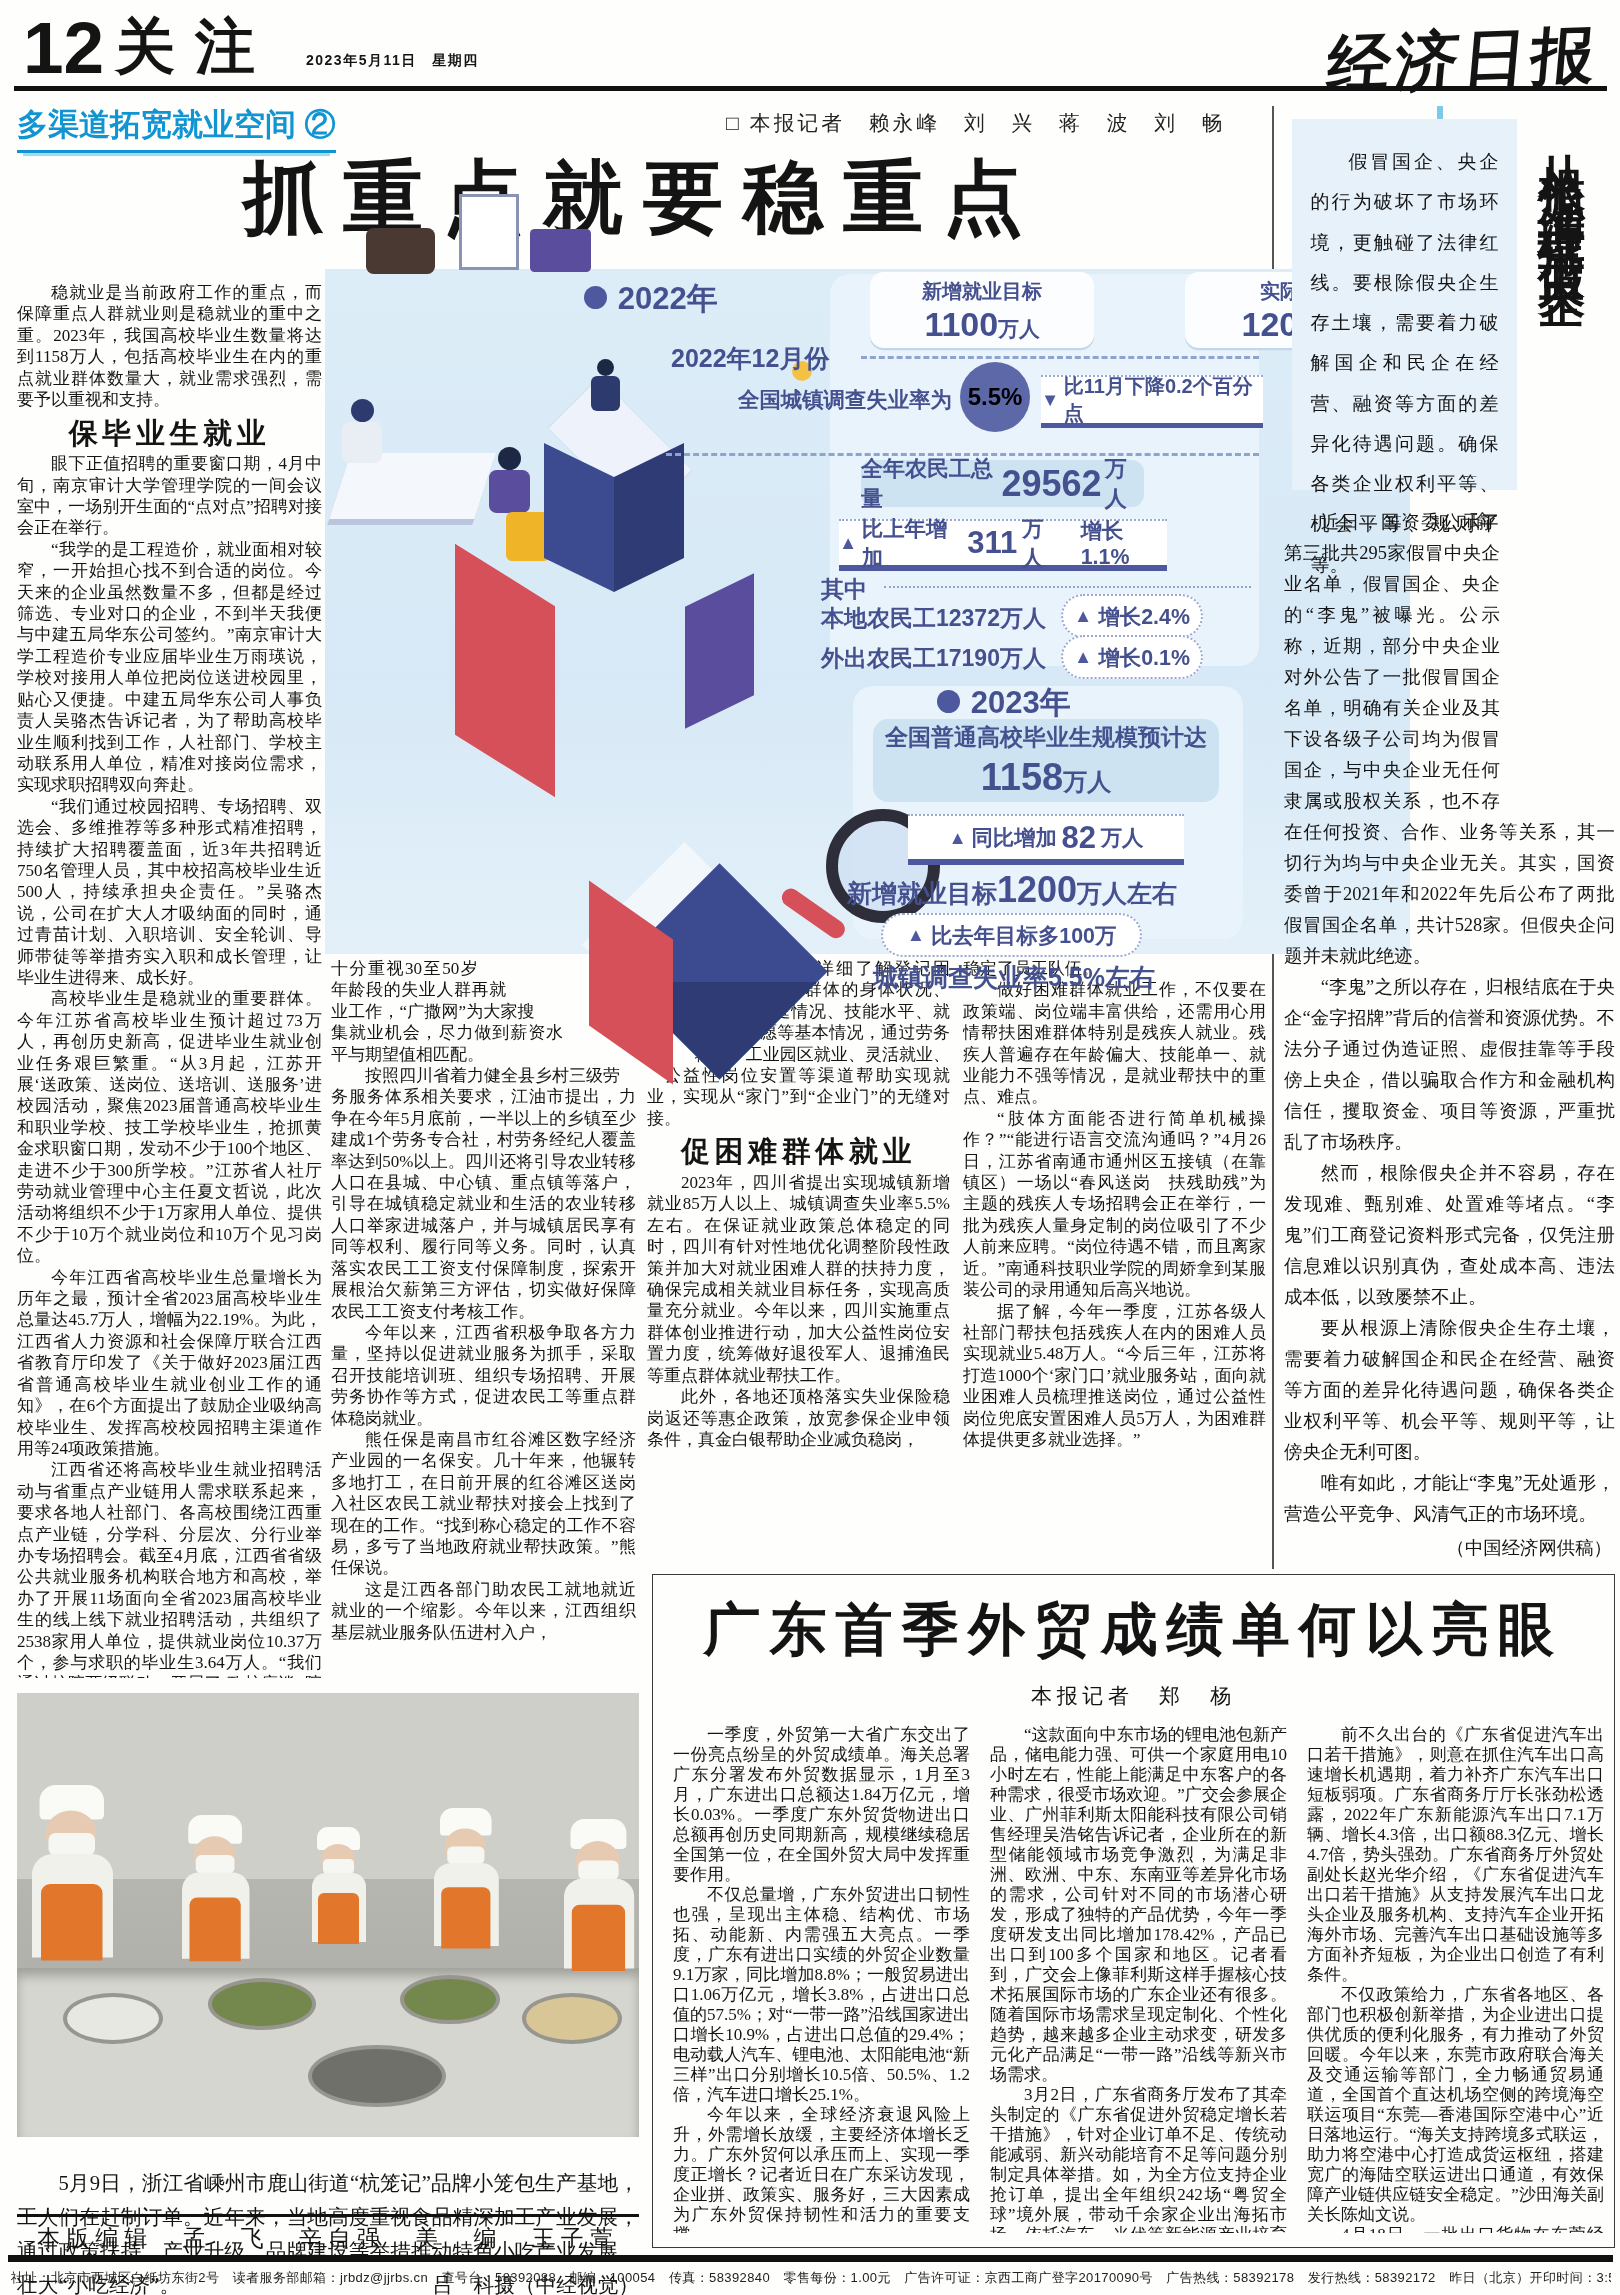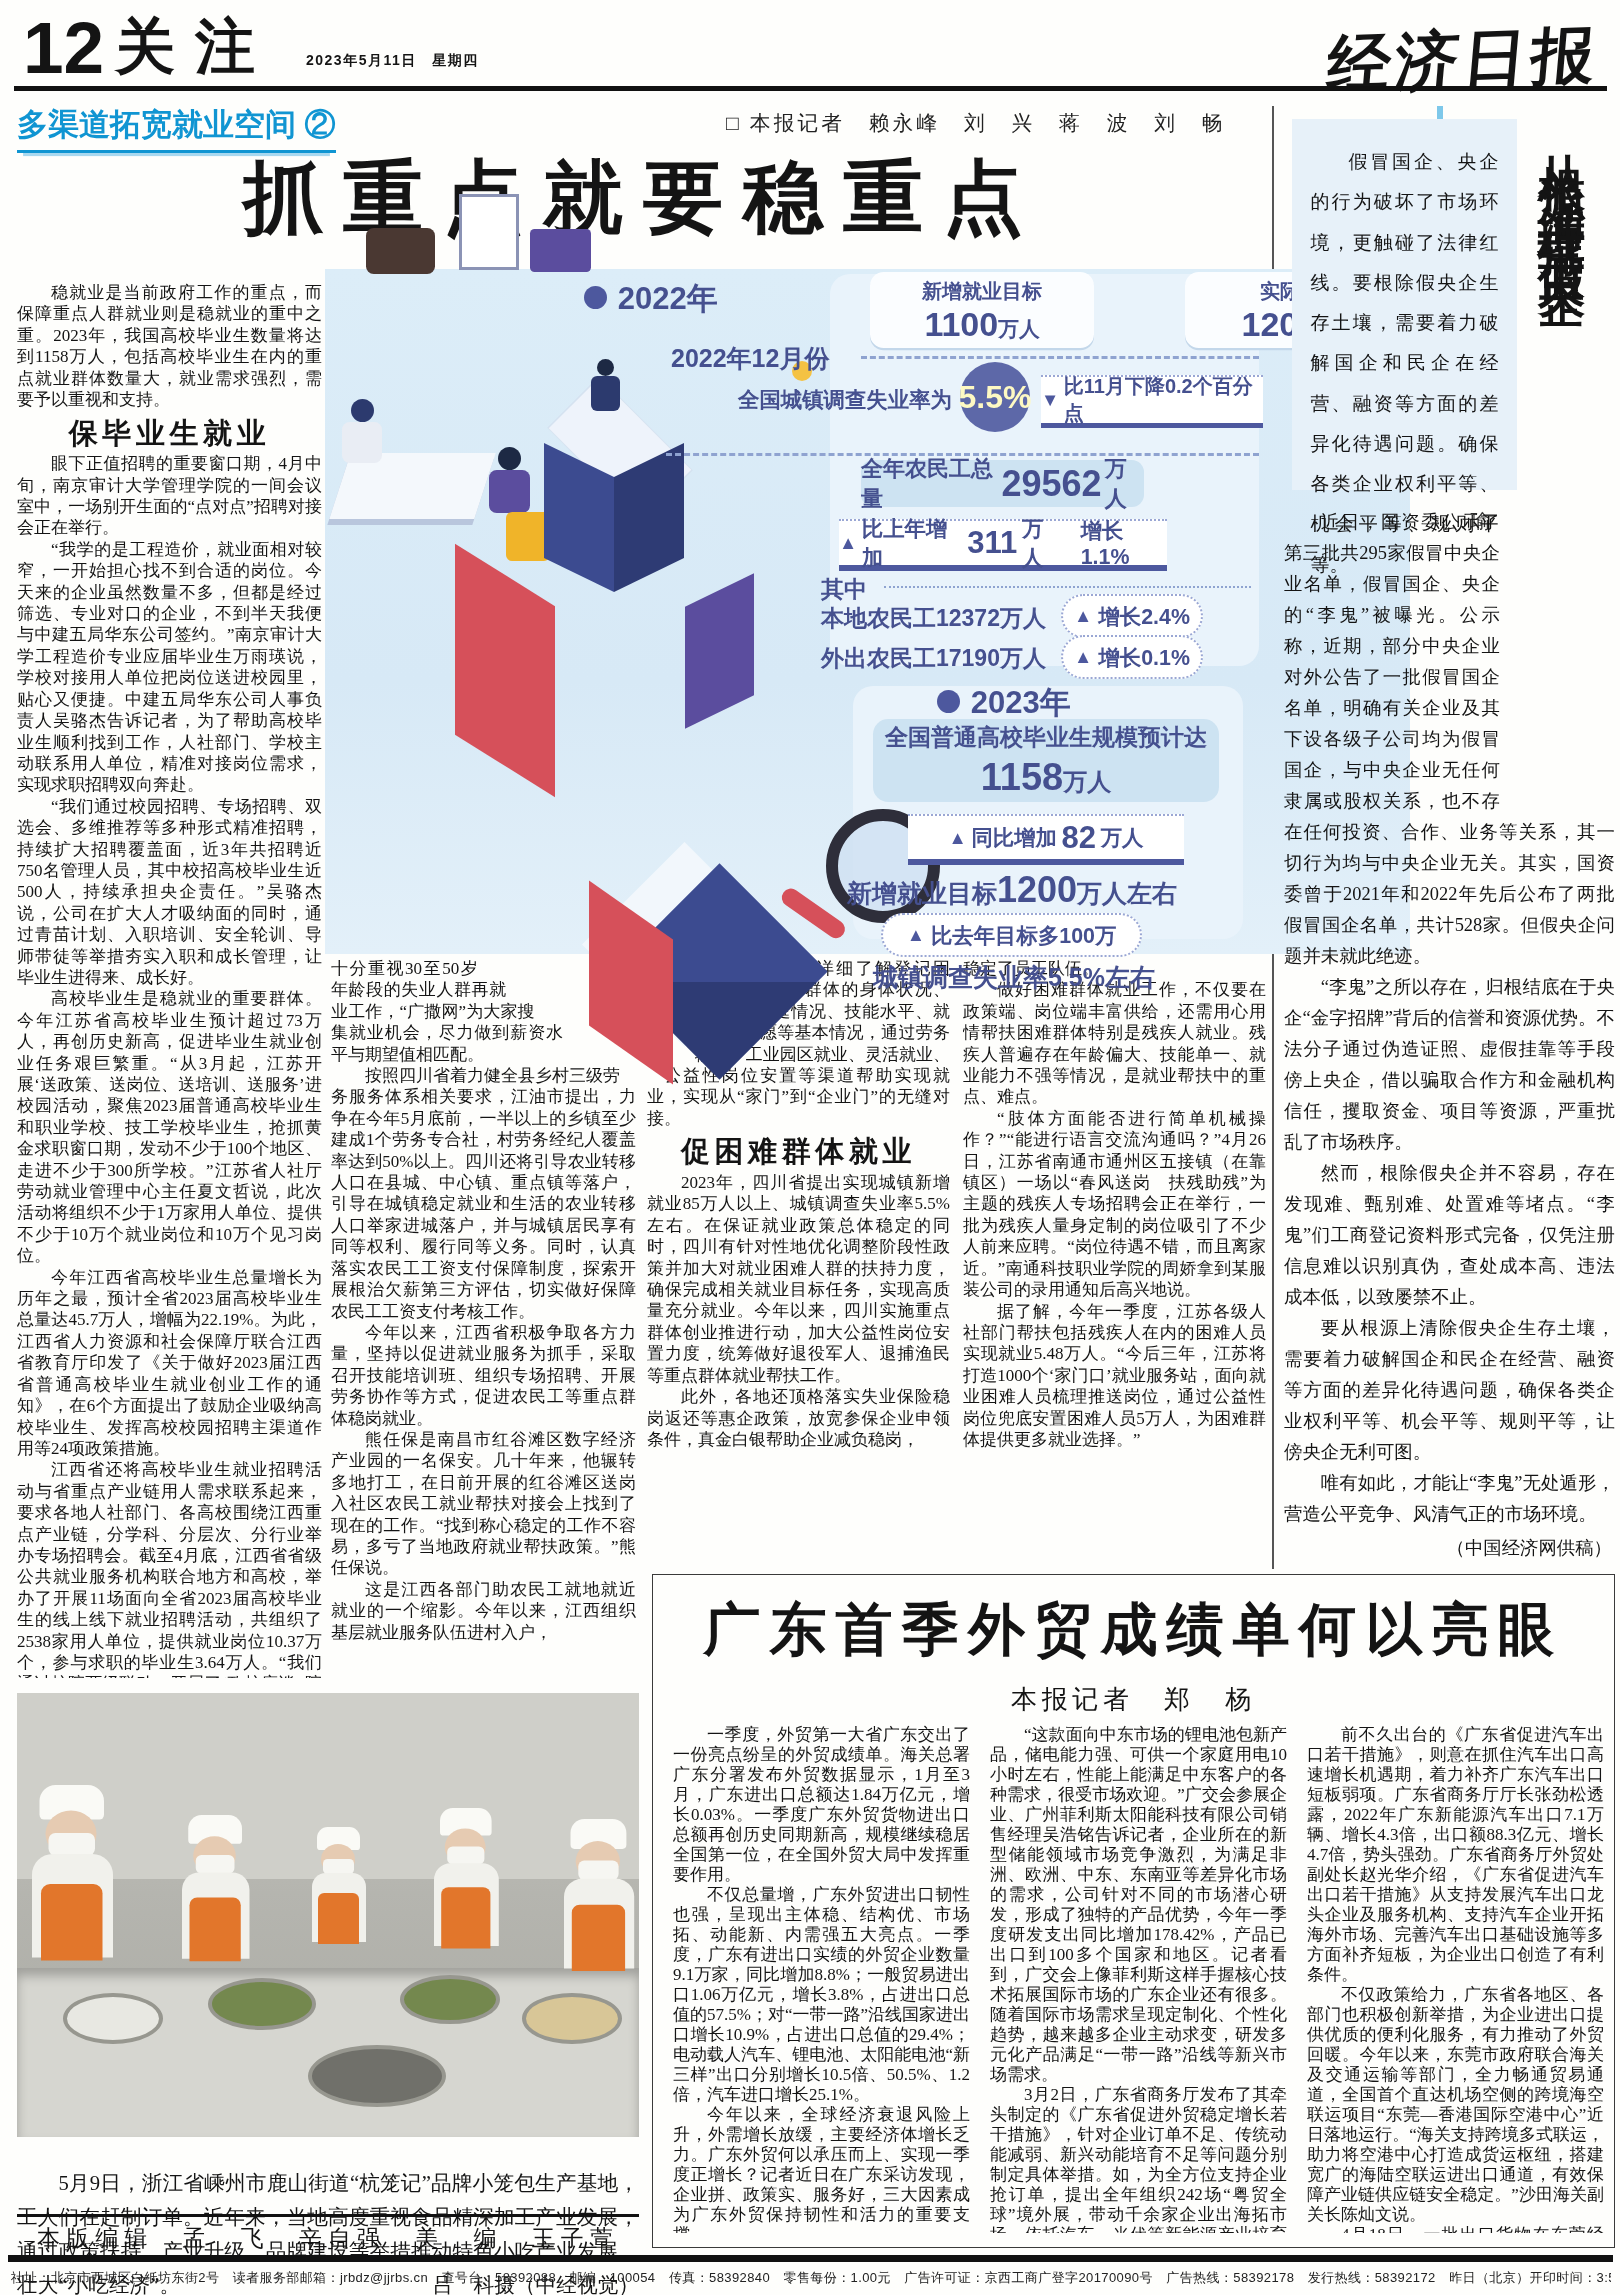--- a/index.html
+++ b/index.html
@@ -40,21 +40,21 @@
   .ig-year .dot{display:inline-block;width:23px;height:23px;border-radius:50%;background:#4d589e;margin-right:10.7px;}
   .ig-box{position:absolute;background:#fbfdff;border-radius:13.8px;text-align:center;
           box-shadow:0 2.3px 0 #c3d7ea;padding-top:6.1px;}
   .ig-box .lbl{font-size:20px;font-weight:bold;}
   .ig-box .num{font-size:34px;font-weight:900;line-height:1.15;}
   .ig-box .unit{font-size:20.7px;font-weight:bold;}
   .ig-dec{position:absolute;font-weight:900;font-size:25px;}
   .dashline{position:absolute;border-top:3.1px dashed #8fa3d0;height:0;}
   .ig-lbl{position:absolute;font-weight:bold;font-size:21.4px;}
   .ig-circle{position:absolute;width:70px;height:70px;border-radius:50%;background:#5d68a8;
-          color:#fef9c3;font-weight:900;font-size:32px;display:flex;align-items:center;justify-content:center;}
+          color:#000000;font-weight:900;font-size:24px;display:flex;align-items:center;justify-content:center;}
   .flag{position:absolute;background:#fff;border-top:2.3px dotted #9aa7d4;
         border-bottom:6.9px solid #4d589e;display:flex;align-items:center;justify-content:center;
         font-weight:bold;font-size:21.4px;color:#45508f;gap:4.6px;}
   .flag .big{font-size:31px;font-weight:700;}
   .pill{position:absolute;background:#cde3f2;border-radius:12.2px;display:flex;align-items:center;
         justify-content:center;font-weight:bold;color:#45508f;gap:3.1px;}
   .capsule{position:absolute;background:#fff;border:2.3px dotted #9aa7d4;border-radius:765px;
         display:flex;align-items:center;justify-content:center;font-weight:bold;
         font-size:21.4px;color:#45508f;gap:6.1px;}
   .tri{font-size:18.4px;color:#4d589e;}
@@ -75,21 +75,21 @@
         padding:23px 18.4px;font-size:19px;line-height:2.12;text-align:justify;text-indent:2em;}
   #cm-body{position:absolute;left:1284px;top:507px;width:331px;height:1060px;overflow:hidden;
         font-size:18.4px;line-height:31px;text-align:justify;}
   #cm-body .para{text-indent:2em;}
   .cm-spacer{float:right;width:115px;height:306px;}
   .cm-credit{text-align:right;margin:3px;}
   
   #trade{position:absolute;left:652px;top:1574px;width:961px;height:672px;border:1.5px solid #3a3a3a;}
   #trade-headline{position:absolute;left:0;top:17px;width:100%;text-align:center;
         font-family:"Liberation Sans",sans-serif;font-weight:900;font-size:57px;letter-spacing:9.2px;}
-  #trade-byline{position:absolute;left:0;top:107px;width:100%;text-align:center;font-size:26px;letter-spacing:4.6px;}
+  #trade-byline{position:absolute;left:0;top:107px;width:100%;text-align:center;font-size:21px;letter-spacing:4.6px;}
   .trade-col{position:absolute;top:150px;width:297px;height:508px;overflow:hidden;
         text-align:justify;font-size:17px;line-height:20px;}
   
   #photo{position:absolute;left:17px;top:1693px;width:622px;height:444px;overflow:hidden;
         background:linear-gradient(180deg,#c7c7c1 0%,#b5b5af 45%,#a9a9a2 100%);}
   .ph-wall{position:absolute;left:0;top:0;width:100%;height:42%;background:#cfcfc9;}
   .ph-table{position:absolute;left:0;top:62%;width:100%;height:38%;background:#d6d6d0;
         box-shadow:inset 0 7.7px 10.7px rgba(0,0,0,.25);}
   .bowl{position:absolute;border-radius:50%;background:#e8e8e2;border:4.6px solid #97978f;}
   .bowl-green{background:#74884e;}

